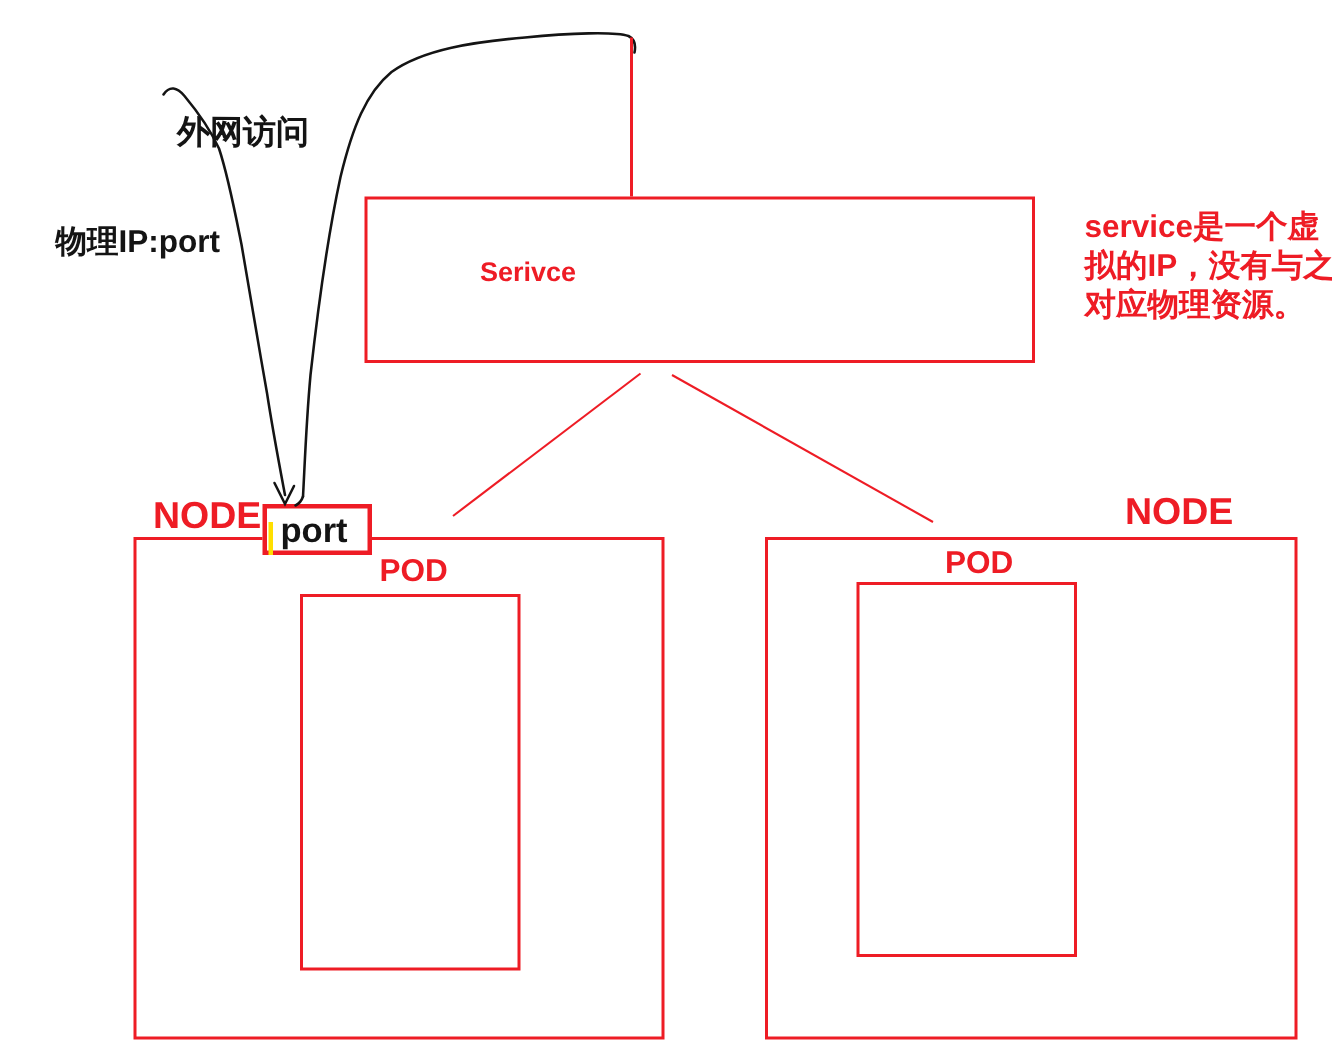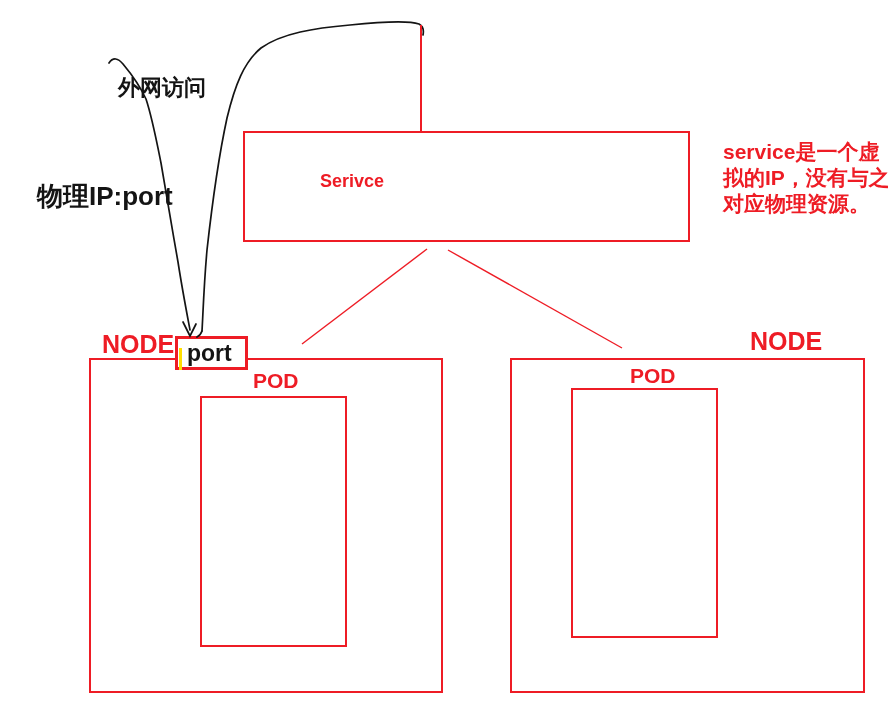--- a/index.html
+++ b/index.html
@@ -24,21 +24,21 @@
   .stroke-ink{stroke:var(--ink);stroke-width:1.7;fill:none;stroke-linecap:round;}
   .stroke-red{stroke:var(--red);fill:none;}
   .z2{z-index:2;} .z3{z-index:3;}
 </style>
 </head>
 <body>
 
 <div class="canvas">
 
   <div class="txt ink z3" style="left:97px;top:76px;font-size:22px;margin-left:21px;">外网访问</div>
-  <div class="txt ink z3" style="left:37px;top:150px;font-size:26px;margin-top:32px;">物理IP:port</div>
+  <div class="txt ink z3" style="left:37px;top:150px;font-size:21px;">物理IP:port</div>
 
   <div class="box z2" style="left:243px;top:131px;width:447px;height:111px;">
     <div class="txt red" style="left:75px;top:39px;font-size:18px;">Serivce</div>
   </div>
 
   <div class="note z2" style="left:723px;top:139px;">
     <div>service是一个虚</div>
     <div>拟的IP，没有与之</div>
     <div>对应物理资源。</div>
   </div>

